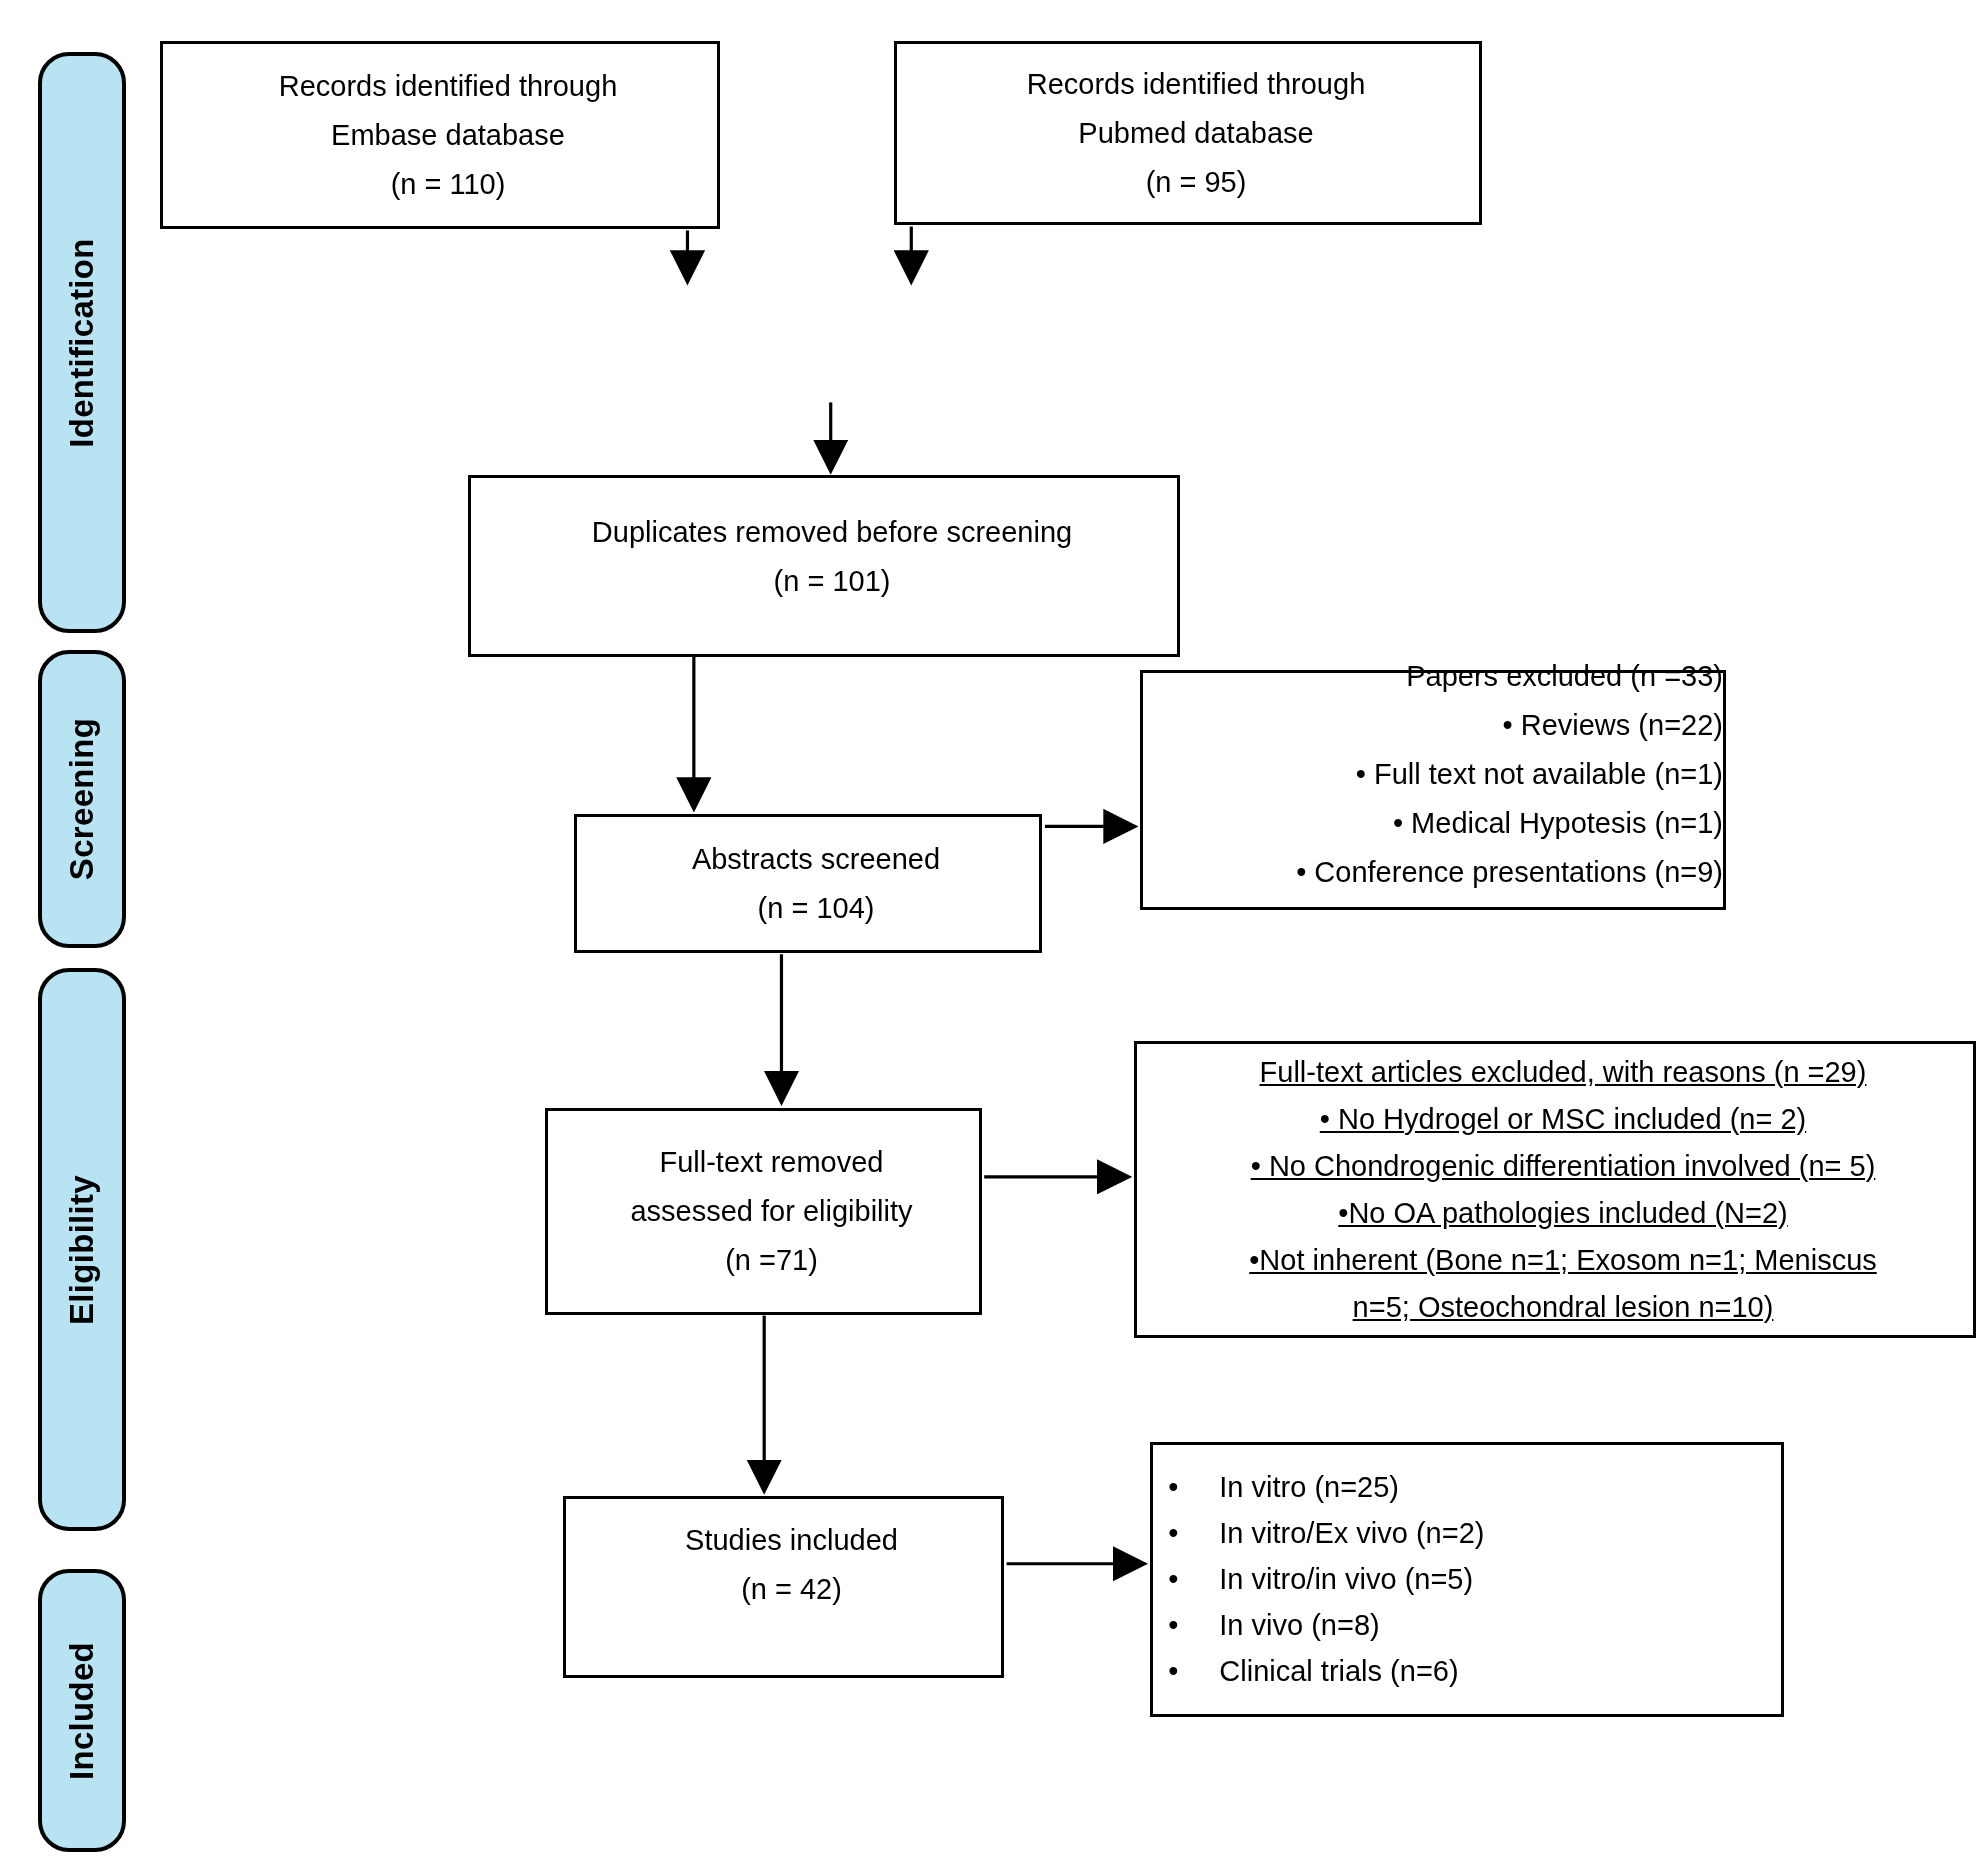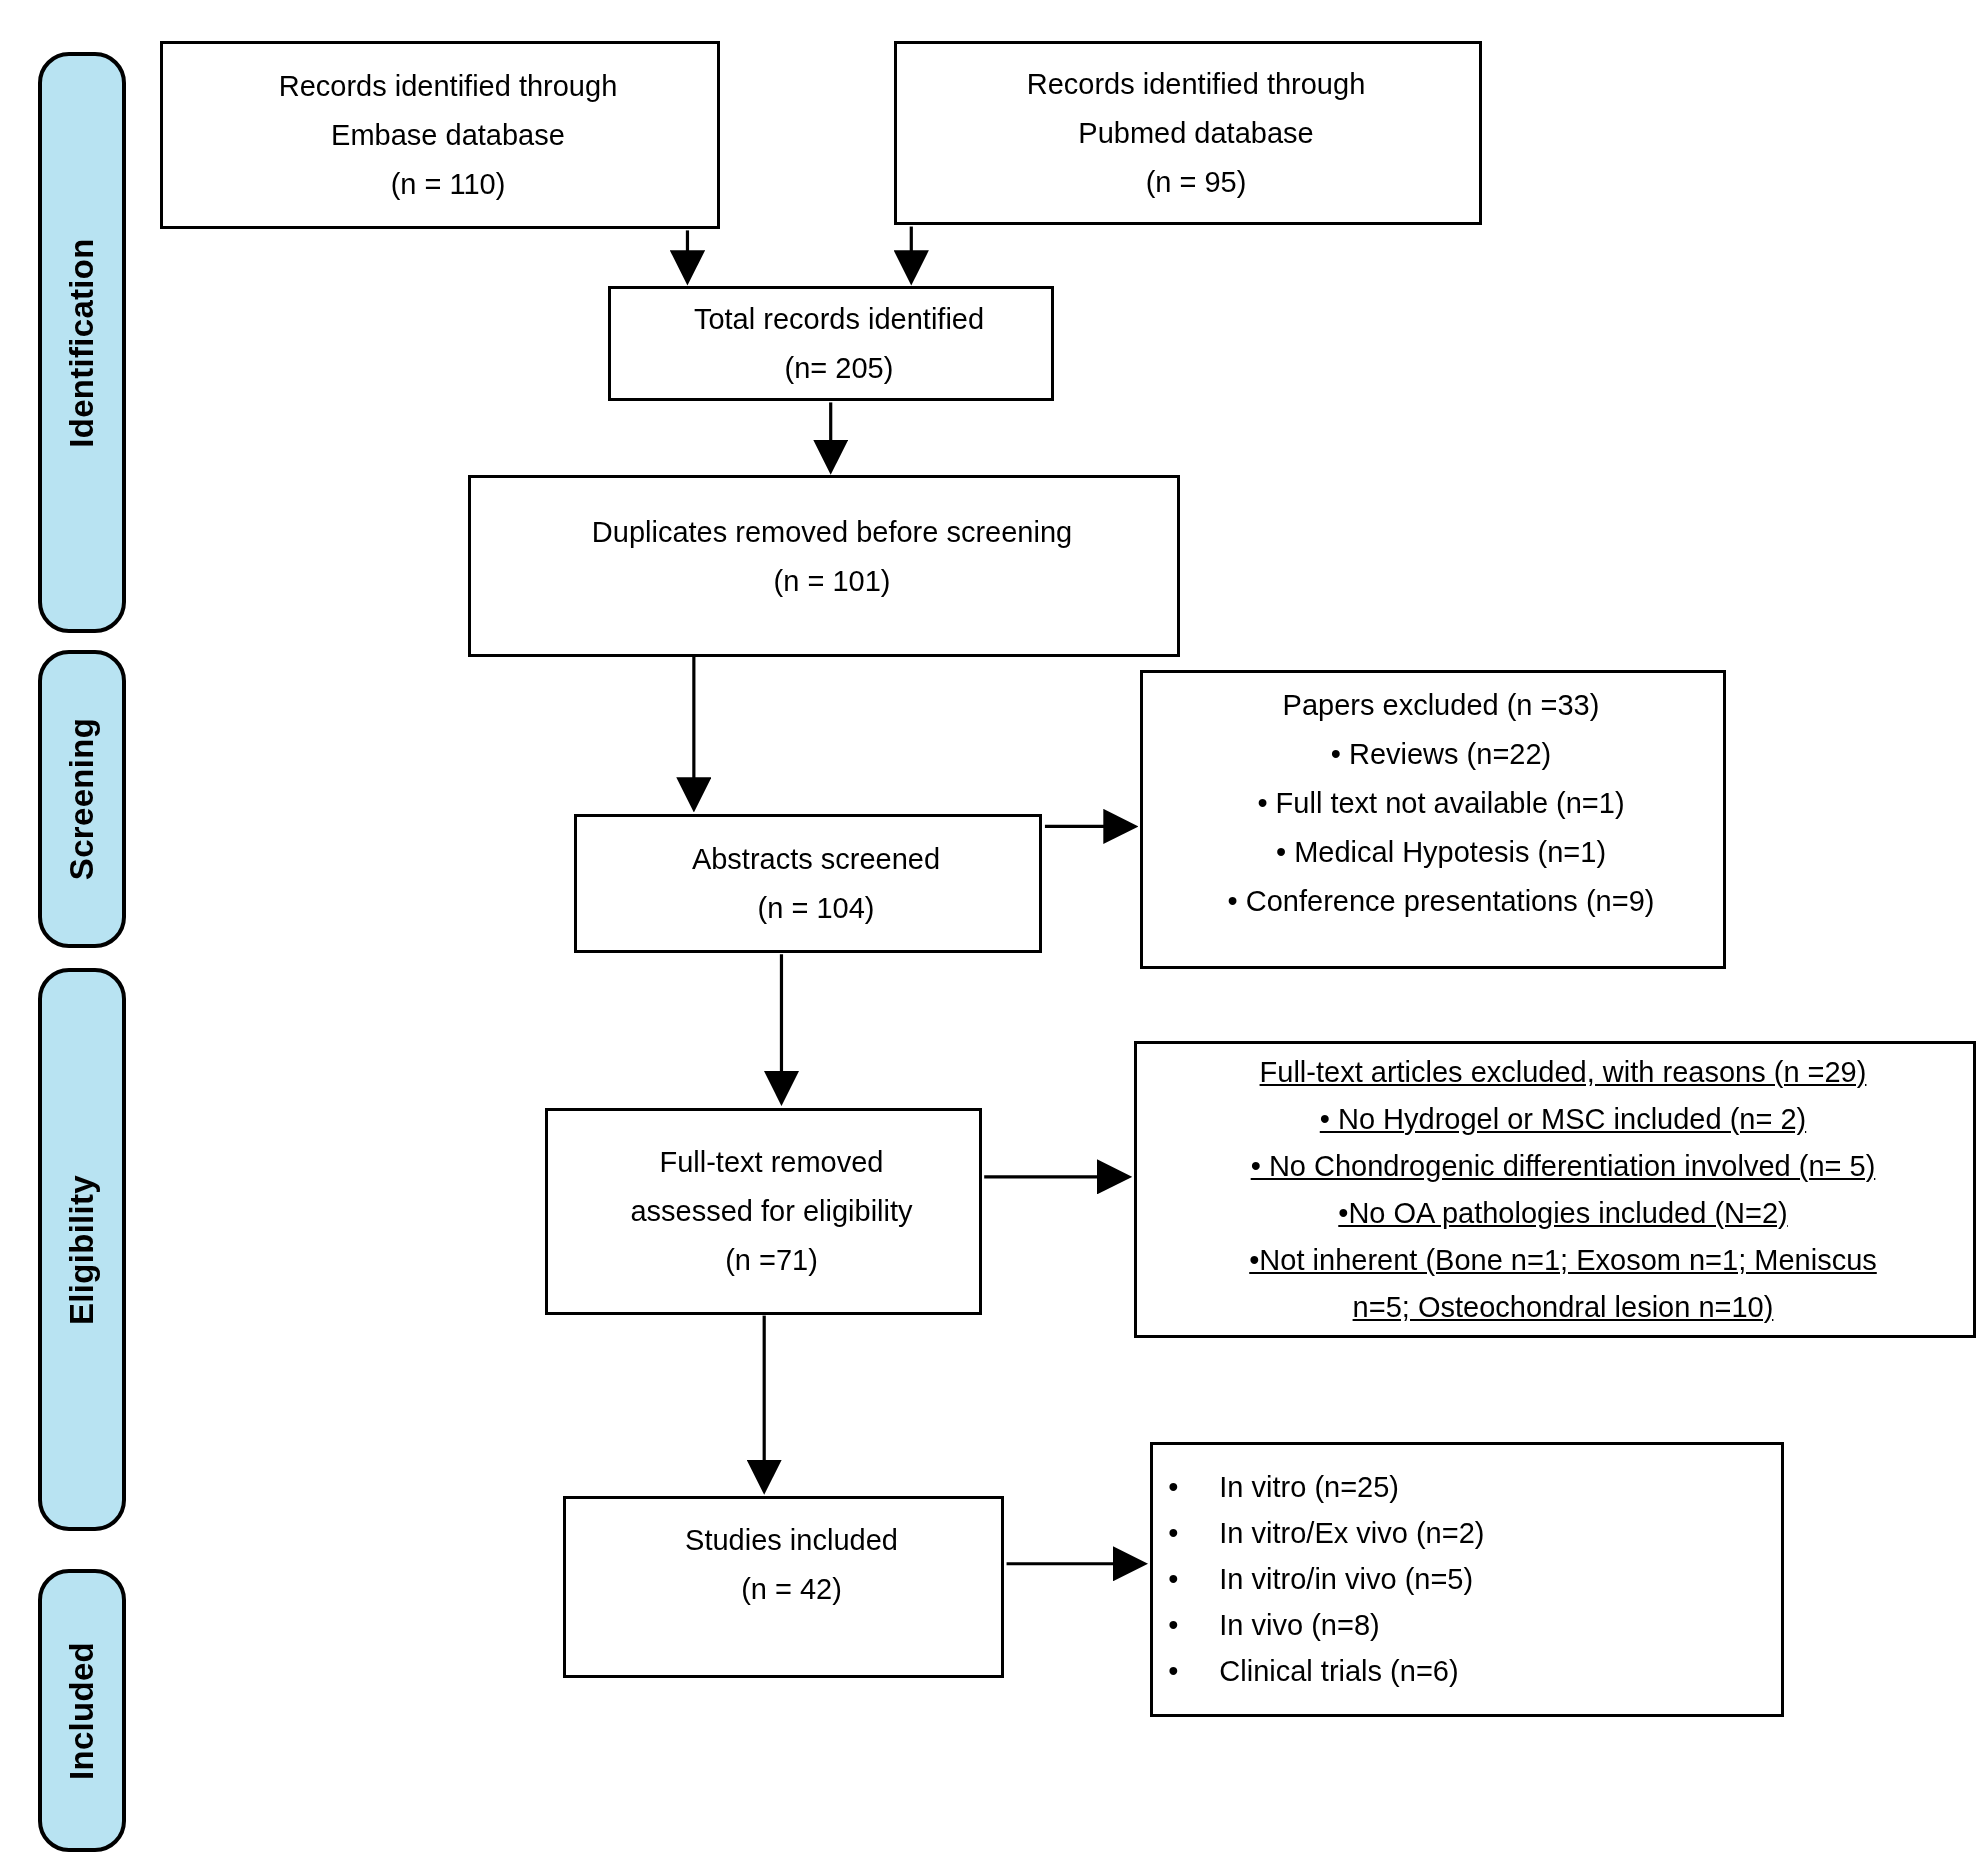--- a/index.html
+++ b/index.html
@@ -59,21 +59,21 @@
     padding-left: 16px;
   }
   .tline { line-height: 49px; }
   .tight .tline { line-height: 47px; text-decoration: underline; }
 
   #box-embase            { left: 160px;  top: 41px;   width: 560px;  height: 188px; }
   #box-pubmed            { left: 894px; top: 41px;   width: 588px;  height: 184px; }
   #box-total             { left: 608px;  top: 286px;  width: 446px;  height: 115px; }
   #box-duplicates        { left: 468px;  top: 475px;  width: 712px; height: 182px; padding-bottom: 18px; }
   #box-abstracts         { left: 574px;  top: 814px; width: 468px;  height: 139px; }
-  #box-papers-excluded   { left: 1140px; top: 670px; width: 586px;  height: 299px; padding-bottom: 32px; }
+  #box-papers-excluded   { left: 1140px; top: 670px; width: 586px;  height: 240px; padding-bottom: 32px; align-items: flex-end; }
   #box-fulltext          { left: 545px;  top: 1108px; width: 437px;  height: 207px; }
   #box-fulltext-excluded { left: 1134px; top: 1041px; width: 842px; height: 297px; }
   #box-studies           { left: 563px;  top: 1496px; width: 441px;  height: 182px; padding-bottom: 45px; }
 
   
   #box-included-list {
     left: 1150px; top: 1442px; width: 634px; height: 275px;
     align-items: stretch;
     justify-content: center;
     padding: 19px 12.8px 19px 15.3px;
@@ -123,24 +123,20 @@
     <div class="tline">Embase database</div>
     <div class="tline">(n = 110)</div>
   </div>
 
   <div class="node" id="box-pubmed">
     <div class="tline">Records identified through</div>
     <div class="tline">Pubmed database</div>
     <div class="tline">(n = 95)</div>
   </div>
 
-  <div class="node" id="box-total">
-    <div class="tline">Total records identified</div>
-    <div class="tline">(n= 205)</div>
-  </div>
 
   <div class="node" id="box-duplicates">
     <div class="tline">Duplicates removed before screening</div>
     <div class="tline">(n = 101)</div>
   </div>
 
   <div class="node" id="box-abstracts">
     <div class="tline">Abstracts screened</div>
     <div class="tline">(n = 104)</div>
   </div>

